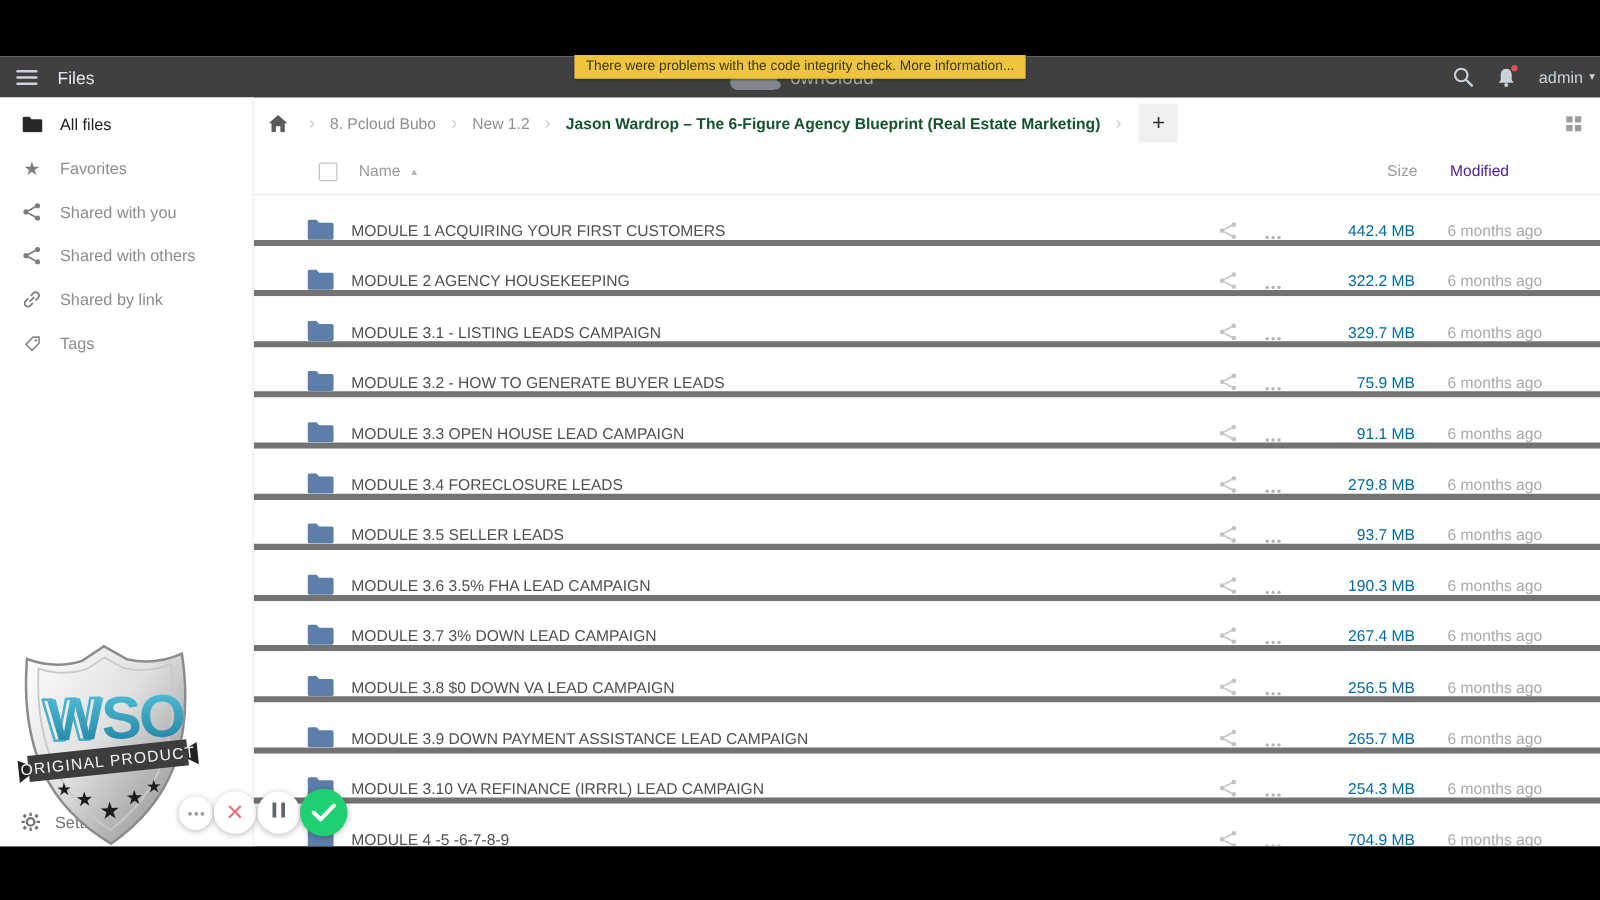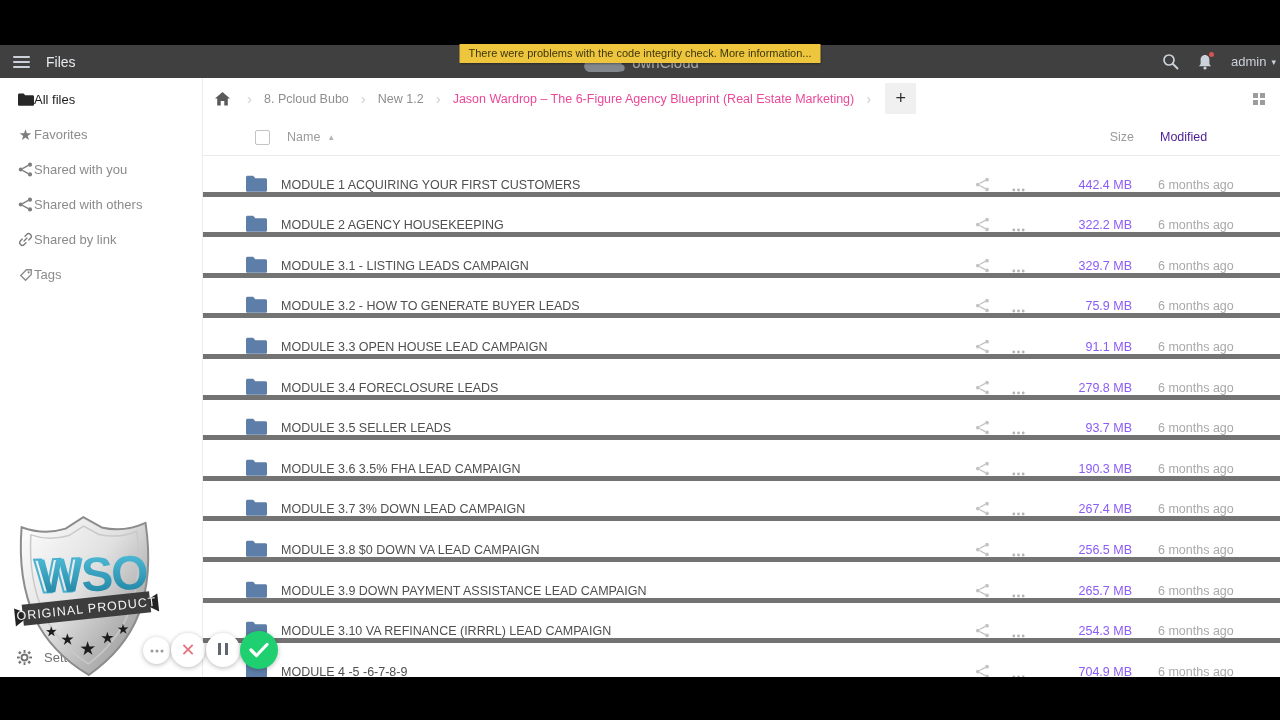--- a/index.html
+++ b/index.html
@@ -28,52 +28,52 @@
   .banner{
     position:absolute;top:44px;left:50%;transform:translateX(-50%);
     background:#edc63e;color:#3e350e;font-size:11px;line-height:14px;
     padding:2px 9px 3px;white-space:nowrap;z-index:60;box-shadow:0 1px 2px rgba(0,0,0,.35);
   }
 
   
   .main{display:flex;height:599px}
   .sidebar{width:203px;min-width:203px;background:#fff;border-right:1px solid #ededed;position:relative;box-sizing:border-box}
   .snav{list-style:none;margin:4px 0 0;padding:0}
-  .sitem{display:flex;align-items:center;height:35px;padding-left:17px;color:#8b8b8b;font-size:13px;cursor:pointer}
+  .sitem{display:flex;align-items:center;gap:14px;height:35px;padding-left:17px;color:#8b8b8b;font-size:13px;cursor:pointer}
   .sitem.active{color:#1c1c1c}
   .sicon{width:17px;display:flex;justify-content:center;align-items:center}
   .settings{position:absolute;bottom:12px;left:17px;display:flex;align-items:center;gap:12px;color:#707070;font-size:13px;cursor:pointer}
 
   .content{flex:1;display:flex;flex-direction:column;overflow:hidden}
 
   
   .crumbs{height:41px;display:flex;align-items:center;padding-left:7px}
   .crumb-home{display:flex;align-items:center;padding:0 5px;cursor:pointer}
   .crumb-sep{color:#cfcfcf;font-size:15px;margin:0 12px;font-weight:400}
   .crumb{color:#8e8e8e;font-size:12.5px;cursor:pointer;white-space:nowrap}
-  .crumb.current{color:#ec4899;font-weight:400}
+  .crumb.current{color:#14532d;font-weight:700}
   .add-btn{width:31px;height:31px;background:#f0f0f0;margin-left:2px;display:flex;align-items:center;justify-content:center;font-size:18px;color:#2e2e2e;cursor:pointer;user-select:none}
   .grid-toggle{margin-left:auto;margin-right:15px;display:inline-grid;grid-template-columns:5px 5px;gap:2px;cursor:pointer}
   .grid-toggle i{width:5px;height:5px;background:#9c9c9c;display:block}
 
   
   .thead{height:37px;display:flex;align-items:center;border-bottom:1px solid #ebebeb;padding-left:52px;box-sizing:border-box}
   .cb{width:13px;height:13px;border:1px solid #c3c3c3;border-radius:2px;background:#fff;cursor:pointer}
   .hname{color:#9b9b9b;font-size:12.5px;margin-left:17px;cursor:pointer}
   .sort-caret{color:#b5b5b5;font-size:8px;margin-left:7px}
   .hspacer{flex:1}
   .hsize{width:96px;text-align:right;color:#9b9b9b;font-size:12.5px;cursor:pointer}
   .hmod{width:146px;box-sizing:border-box;padding-left:26px;color:#4c1d95;font-size:12.5px;cursor:pointer}
 
   .rows{flex:1;overflow:hidden}
   .row{display:flex;align-items:flex-end;height:40.6px;box-sizing:border-box;border-bottom:5px solid #737373;padding-left:43px;cursor:pointer;background:#fff}
   .ficon{width:21px;display:flex;align-items:center}
   .fname{flex:1;margin-left:14px;font-size:12.5px;color:#4f4f4f;white-space:nowrap;overflow:hidden}
   .act{width:36px;display:flex;justify-content:center;align-items:center;cursor:pointer}
-  .fsize{width:96px;text-align:right;font-size:12.5px;color:#8b5cf6}
+  .fsize{width:96px;text-align:right;font-size:12.5px;color:#0369a1}
   .fmod{width:148px;box-sizing:border-box;padding-left:26px;font-size:12.5px;color:#a9a9a9}
 
   
   .wso{position:absolute;left:8px;top:513px;width:156px;height:164px;z-index:40;transform:rotate(-2deg);pointer-events:none}
 
   
   .fab{position:absolute;border-radius:50%;background:#fff;display:flex;align-items:center;justify-content:center;box-shadow:0 1px 5px rgba(0,0,0,.28);z-index:50;cursor:pointer}
   .fab-dots{left:143px;top:637px;width:27px;height:27px}
   .fab-x{left:171px;top:633px;width:34px;height:34px;color:#e5737e;font-size:18px;font-weight:400}
   .fab-pause{left:206px;top:633px;width:34px;height:34px}

